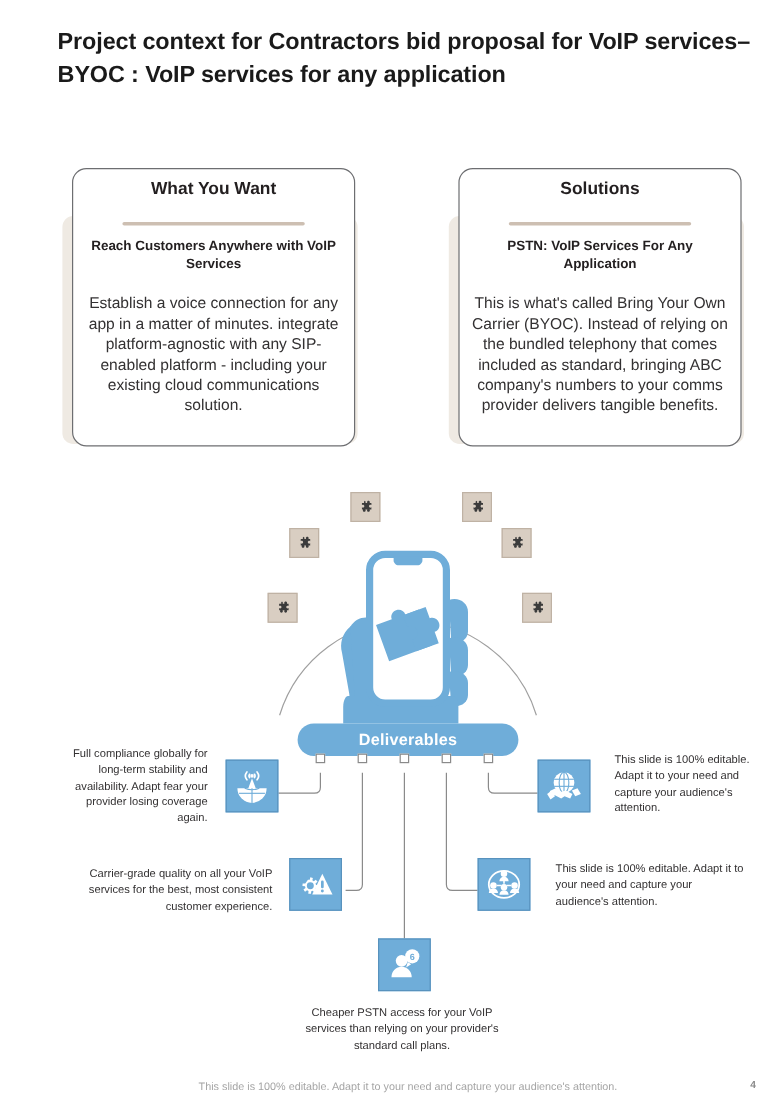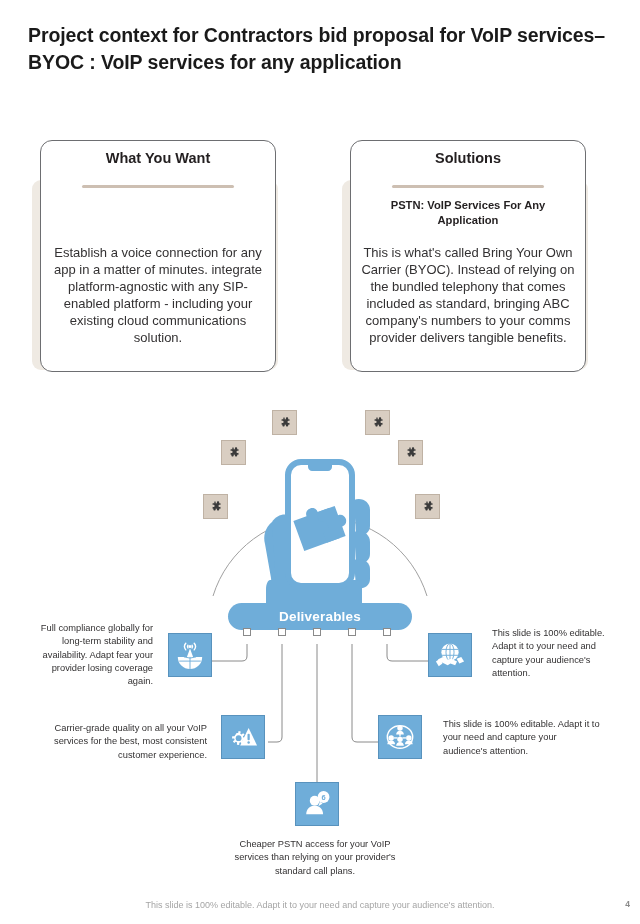--- a/index.html
+++ b/index.html
@@ -1,37 +1,37 @@
 <!DOCTYPE html>
 <html><head>
 <meta charset="utf-8">
 <style>
   html,body{margin:0;padding:0;}
   body{
     width:640px;height:924px;background:#ffffff;position:relative;
     font-family:"Liberation Sans","DejaVu Sans",sans-serif;
     color:#231f20;overflow:hidden;
   }
-  .slide{position:absolute;inset:0;}
+  .slide{position:absolute;inset:0;margin-left:20px;}
 
   
   .title{
     position:absolute;left:28px;top:22px;width:580px;
     font-size:19.5px;font-weight:bold;line-height:27px;
     letter-spacing:-0.1px;color:#1a1a1a;
   }
   .subtitle{
     position:absolute;left:28px;top:86px;width:588px;
     font-size:8.3px;line-height:11.5px;color:#8d8d8d;
   }
 
   
   .card{position:absolute;top:140px;width:246px;height:238px;}
   .card.left{left:40px;}
-  .card.right{left:350px;}
+  .card.right{left:362px;}
   .card-beige{
     position:absolute;left:-8px;top:40px;width:246px;height:190px;
     background:#efeae3;border-radius:9px;
   }
   .card-white{
     position:absolute;left:0;top:0;width:236px;height:232px;
     background:#ffffff;border:1px solid #6d6e71;border-radius:12px;
     box-sizing:border-box;
   }
   .card-title{
@@ -107,20 +107,21 @@
 
 <div class="slide">
 
   <div class="title">Project context for Contractors bid proposal for VoIP services– BYOC : VoIP services for any application</div>
 
   <div class="card left">
     <div class="card-beige"></div>
     <div class="card-white"></div>
     <div class="card-title">What You Want</div>
     <div class="card-rule"></div>
+    <div class="card-head">Reach Customers Anywhere with VoIP Services</div>
     <div class="card-body">Establish a voice connection for any app in a matter of minutes. integrate platform-agnostic with any SIP-enabled platform - including your existing cloud communications solution.</div>
   </div>
 
   <div class="card right">
     <div class="card-beige"></div>
     <div class="card-white"></div>
     <div class="card-title">Solutions</div>
     <div class="card-rule"></div>
     <div class="card-head">PSTN: VoIP Services For Any Application</div>
     <div class="card-body">This is what's called Bring Your Own Carrier (BYOC). Instead of relying on the bundled telephony that comes included as standard, bringing ABC company's numbers to your comms provider delivers tangible benefits.</div>

